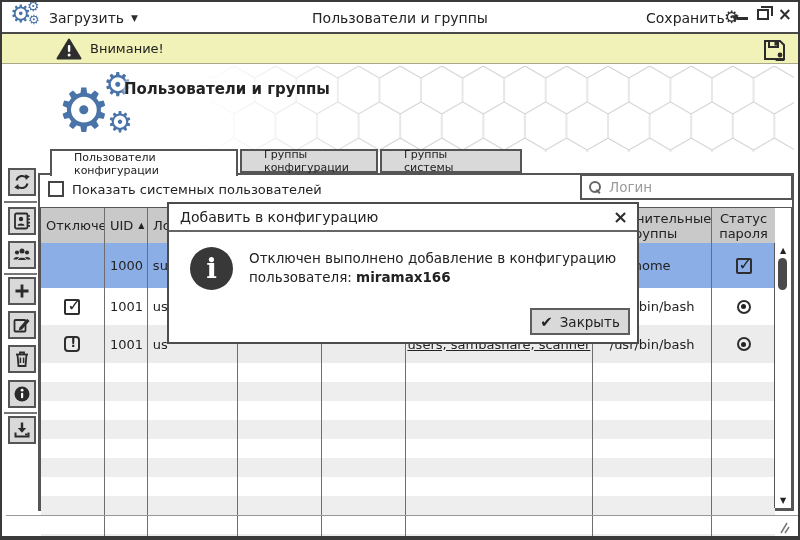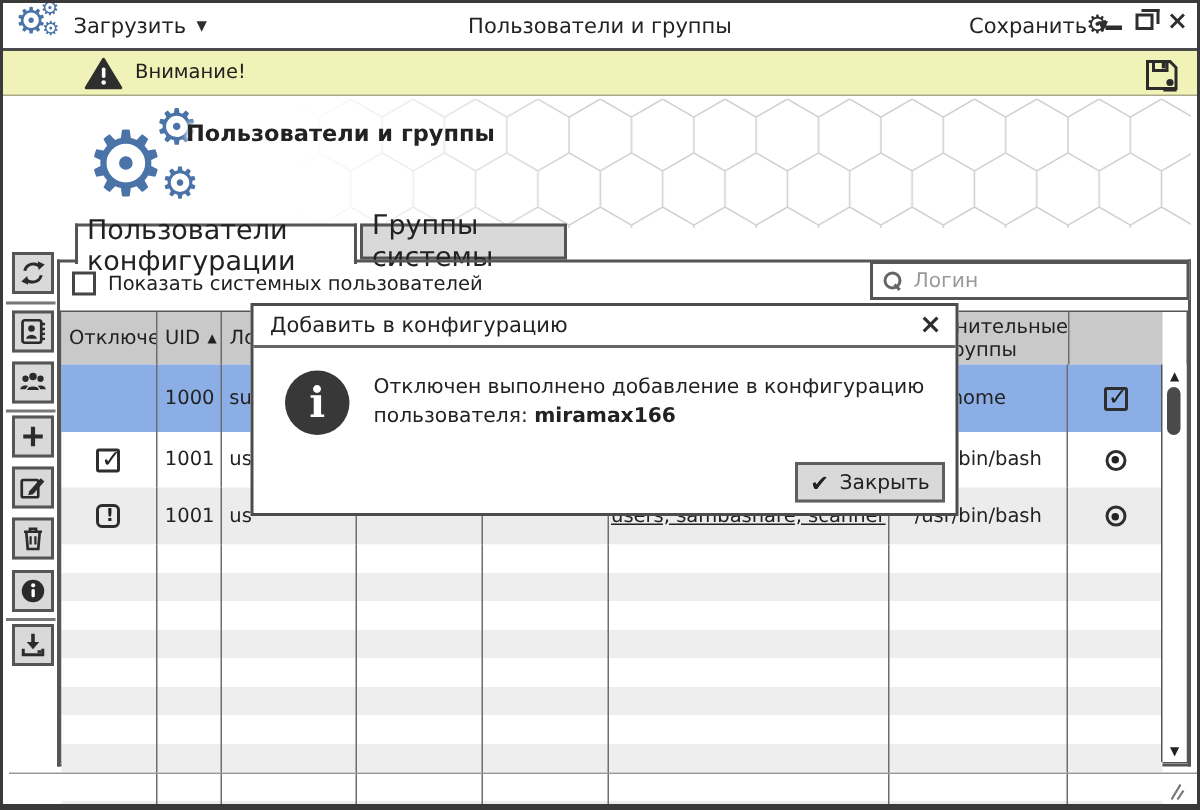--- a/index.html
+++ b/index.html
@@ -45,21 +45,21 @@
   .big-gears .g2 { position:absolute; left:46px; top:-4px; font-size:33px; line-height:33px; }
   .big-gears .g3 { position:absolute; left:50px; top:36px; font-size:29px; line-height:29px; }
   .page-title { position:absolute; left:122px; top:78px; font-size:15px; font-weight:bold;
                 text-shadow:0 0 4px #fff,0 0 4px #fff; }
   .page-subtitle { position:absolute; left:122px; top:105px; font-size:13.5px; font-weight:bold;
                    text-shadow:0 0 4px #fff,0 0 4px #fff; }
 
   
   .tabs { position:absolute; left:48px; top:147px; height:26px; display:flex; }
   .tab { height:24px; border:2px solid #555; background:#d9d9d9; display:flex; align-items:center;
-         justify-content:center; font-size:18px; margin-right:2px; padding:0 6px; }
+         justify-content:center; font-size:11px; margin-right:2px; padding:0 22px; }
   .tab.active { background:#fff; border-bottom:none; height:27px; z-index:5; }
   .tab:nth-child(1){ width:188px; } .tab:nth-child(2){ width:138px; }
   .tab:nth-child(3){ width:142px; } .tab:nth-child(4){ width:104px; }
 
   
   .frame-top { position:absolute; left:36px; top:171px; width:756px; height:0; border-top:2px solid #555; }
   .frame-left { position:absolute; left:36px; top:171px; width:0; height:338px; border-left:2px solid #555; }
   .frame-right { position:absolute; left:790px; top:171px; width:0; height:338px; border-left:2px solid #555; }
   .frame-bottom { position:absolute; left:36px; top:507px; width:756px; height:0; border-top:2px solid #555; }
 
@@ -200,20 +200,23 @@
     <span class="g2">⚙</span>
     <span class="g3">⚙</span>
   </div>
   <div class="page-title">Пользователи и группы</div>
 
   <div class="tabs">
     <div class="tab active">
       <span>Пользователи конфигурации</span>
     </div>
     <div class="tab">
+      <span>Группы конфигурации</span>
+    </div>
+    <div class="tab">
       <span>Группы системы</span>
     </div>
   </div>
 
   <div class="frame-top"></div>
   <div class="frame-left"></div>
   <div class="frame-right"></div>
   <div class="frame-bottom"></div>
 
   <div class="ltb-btn" style="top:166px">
@@ -292,20 +295,21 @@
       <div class="tcell c1 pad">Отключен</div>
       <div class="tcell c2 pad">
         <span>UID</span>
         <span class="sort-tri">▲</span>
       </div>
       <div class="tcell c3 pad">Логин</div>
       <div class="tcell c4"></div>
       <div class="tcell c5"></div>
       <div class="tcell c6 ctr"></div>
       <div class="tcell c7 ctr" style="white-space:normal">Дополнительные группы</div>
+      <div class="tcell c8 ctr" style="white-space:normal">Статус пароля</div>
     </div>
 
     <div class="trow r1">
       <div class="tcell c1 ctr"></div>
       <div class="tcell c2 pad">1000</div>
       <div class="tcell c3 pad">su</div>
       <div class="tcell c4"></div>
       <div class="tcell c5"></div>
       <div class="tcell c6 ctr"></div>
       <div class="tcell c7 ctr">nome</div>

